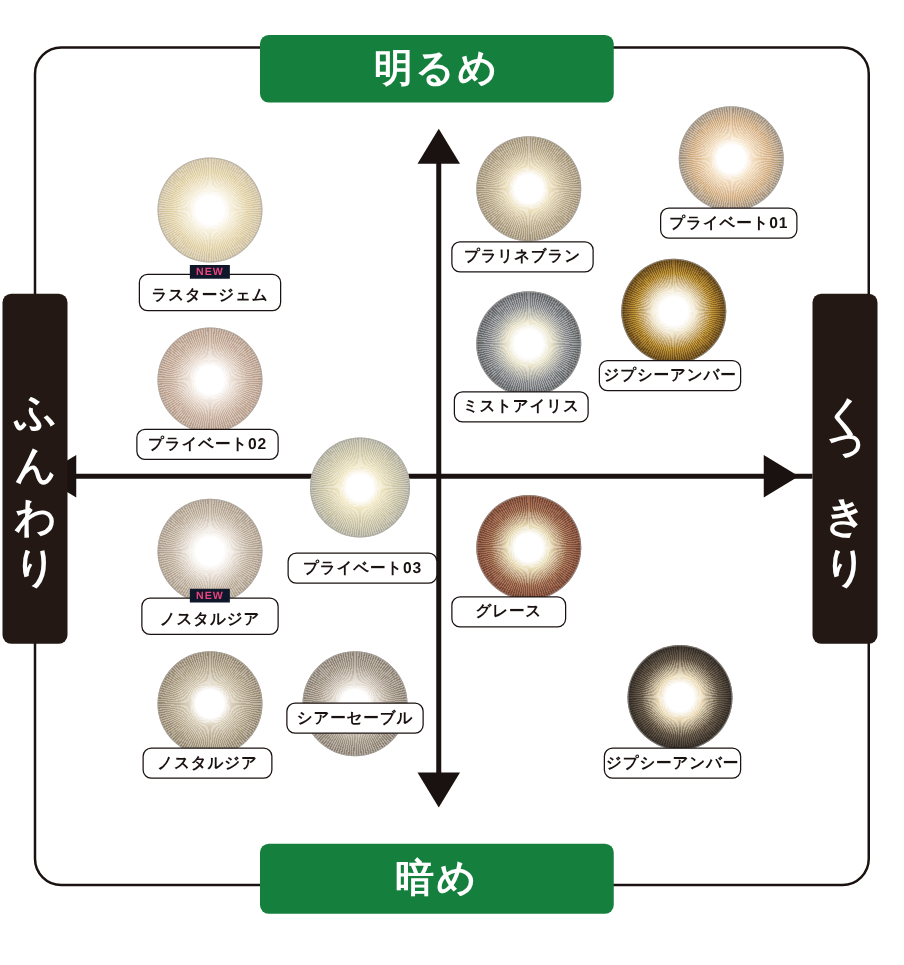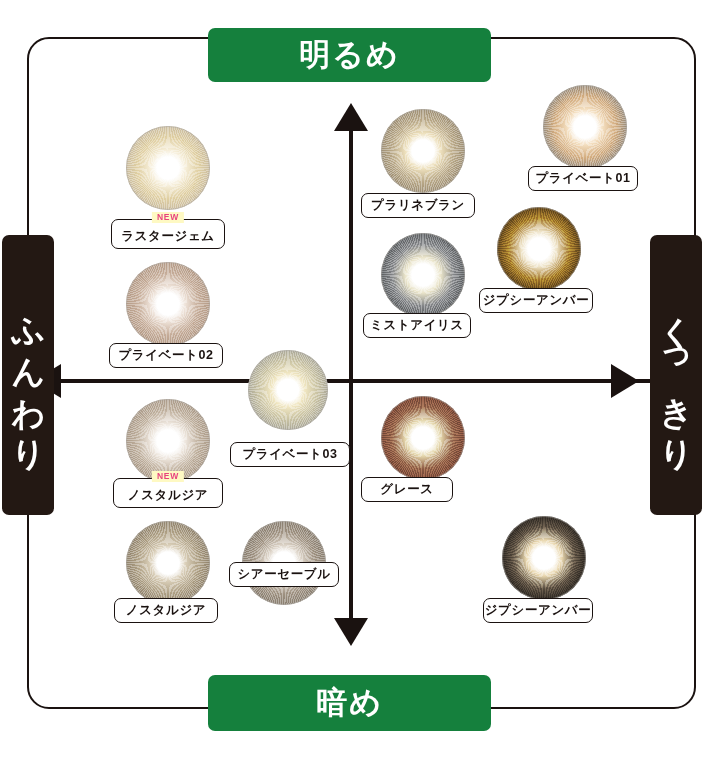--- a/index.html
+++ b/index.html
@@ -155,21 +155,21 @@
     height: 25px;
     white-space: nowrap;
     z-index: 5;
   }
   .namebox.has-new { height: 30px; padding-top: 5px; }
   .new-badge {
     position: absolute;
     top: -8px;
     left: 50%;
     transform: translateX(-50%);
-    background: #fef9c3;
+    background: #0f172a;
     color: #e8437f;
     font-size: 8.5px;
     font-weight: bold;
     letter-spacing: .8px;
     padding: 0 5px;
     line-height: 11px;
     z-index: 6;
   }
 </style>
 </head>

